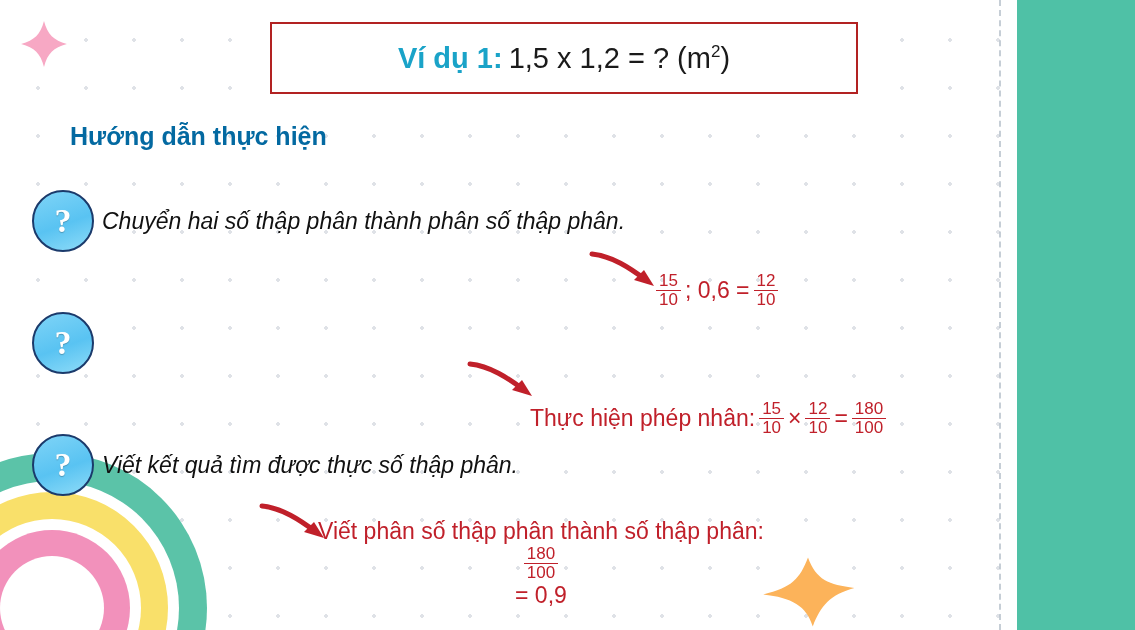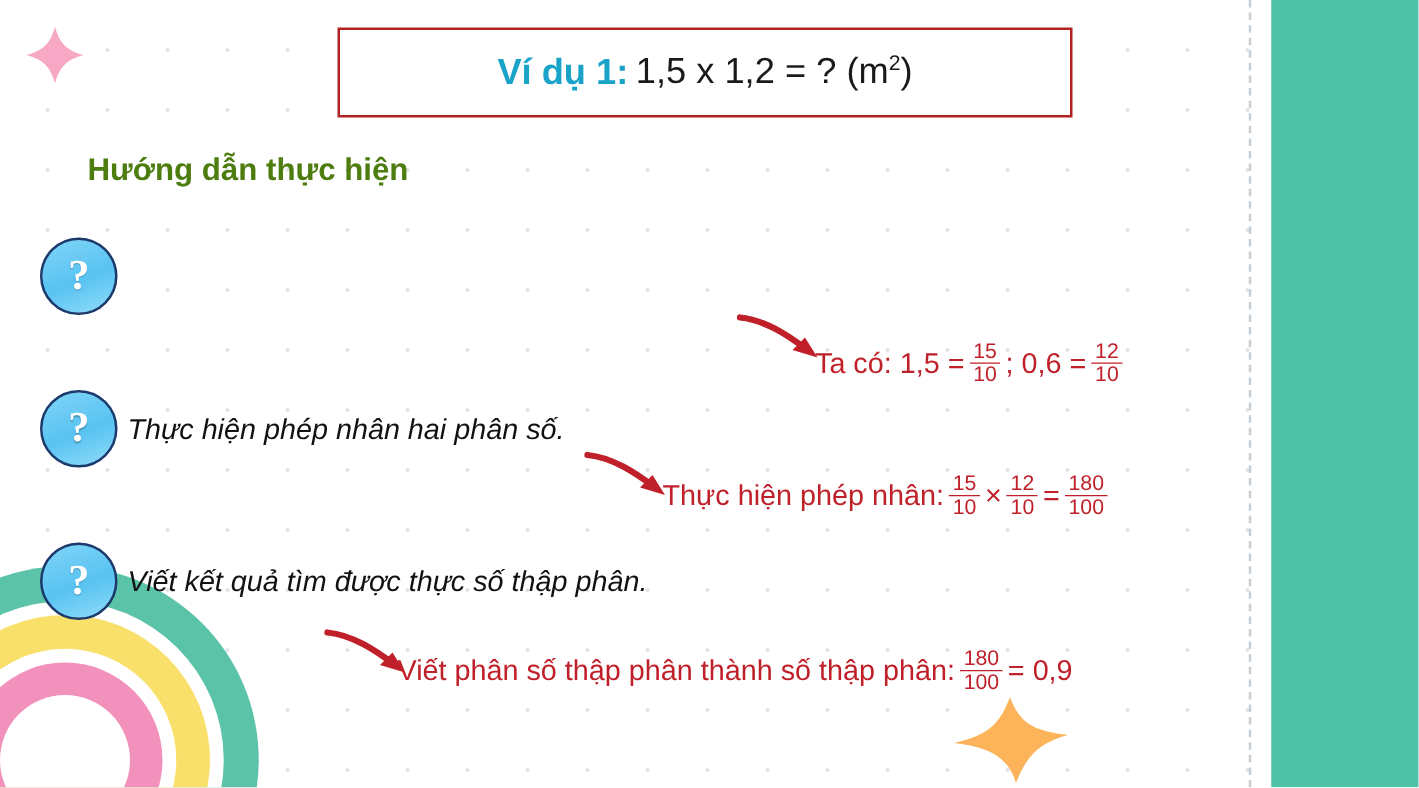--- a/index.html
+++ b/index.html
@@ -121,21 +121,21 @@
   .sup {
     font-size: 17px;
     vertical-align: super;
   }
   
   .heading {
     position: absolute;
     left: 70px; top: 122px;
     font-size: 25px;
     font-weight: bold;
-    color: #4d7c0f;
+    color: #0369a1;
   }
   
   .step {
     position: absolute;
     display: flex;
     align-items: center;
   }
   .qbubble {
     width: 62px; height: 62px;
     border-radius: 50%;
@@ -166,22 +166,22 @@
   
   .result {
     position: absolute;
     color: #c0202a;
     font-size: 23px;
     white-space: nowrap;
     display: flex;
     align-items: center;
   }
   .r1 { left: 652px; top: 272px; }
-  .r2 { left: 530px; top: 378px; }
-  .r3 { left: 318px; top: 518px; }
+  .r2 { left: 530px; top: 400px; }
+  .r3 { left: 318px; top: 518px; flex-direction: column; }
 
   .frac {
     display: inline-flex;
     flex-direction: column;
     align-items: center;
     justify-content: center;
     vertical-align: middle;
     margin: 0 4px;
     line-height: 1.05;
     font-size: 17px;
@@ -254,45 +254,44 @@
   <div class="title-box">
     <div class="title-text">
       <span class="title-label">Ví dụ 1:</span><span>1,5 x 1,2 = ? (m</span><span class="sup">2</span><span>)</span>
     </div>
   </div>
 
   <div class="heading">Hướng dẫn thực hiện</div>
 
   <div class="step step1">
     <div class="qbubble">?</div>
+    <div class="step-text">Chuyển hai số thập phân thành phân số thập phân.</div>
   </div>
 
   <div class="arrow a1">
     <svg width="74" height="44" viewBox="0 0 74 44" aria-hidden="true">
       <path d="M4 6 C24 8 42 20 58 32" stroke="currentColor" stroke-width="5" fill="none" stroke-linecap="round"></path>
       <path d="M66 38 L46 32 L56 22 Z" fill="currentColor"></path>
     </svg>
   </div>
 
   <div class="result r1">
-    <span>Ta có: 1,5 =</span>
     <span class="frac">
       <span class="num">15</span>
       <span class="den">10</span>
     </span>
     <span>; 0,6 =</span>
     <span class="frac">
       <span class="num">12</span>
       <span class="den">10</span>
     </span>
   </div>
 
   <div class="step step2">
     <div class="qbubble">?</div>
-    <div class="step-text">Thực hiện phép nhân hai phân số.</div>
   </div>
 
   <div class="arrow a2">
     <svg width="74" height="44" viewBox="0 0 74 44" aria-hidden="true">
       <path d="M4 6 C24 8 42 20 58 32" stroke="currentColor" stroke-width="5" fill="none" stroke-linecap="round"></path>
       <path d="M66 38 L46 32 L56 22 Z" fill="currentColor"></path>
     </svg>
   </div>
 
   <div class="result r2">

